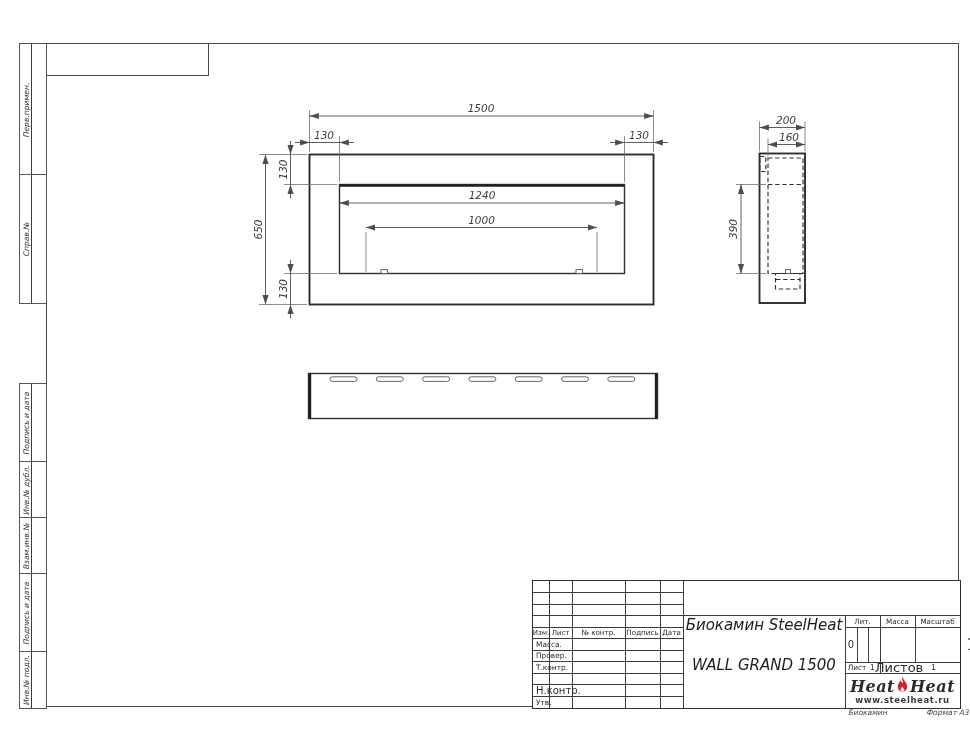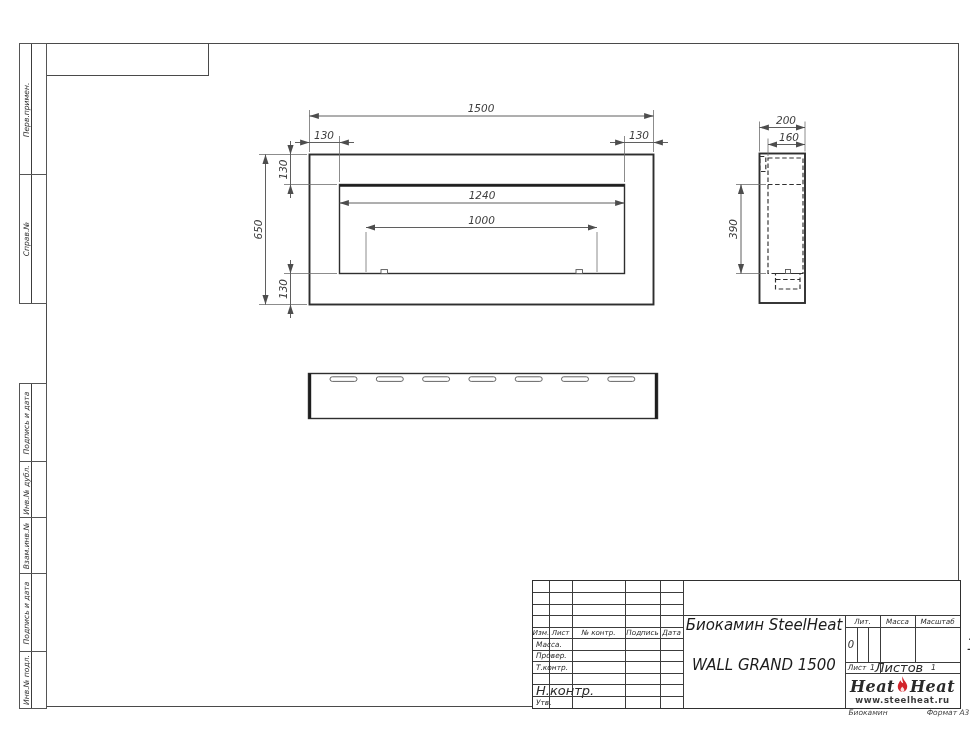--- a/index.html
+++ b/index.html
@@ -5,21 +5,21 @@
   html,body{margin:0;padding:0;background:#fff;}
   .sheet{position:relative;width:970px;height:749px;background:#fff;overflow:hidden;
          font-family:"DejaVu Sans",sans-serif;}
   .frame{position:absolute;left:46px;top:43px;width:911px;height:662px;border:1.4px solid #4a4a4a;}
   .box{position:absolute;border:1px solid #555;background:#fff;}
   .vl{position:absolute;width:1px;background:#3c3c3c;}
   .hl{position:absolute;height:1px;background:#3c3c3c;}
   .vlabel{position:absolute;left:6px;top:50%;transform:translate(-50%,-50%) rotate(-90deg);
           white-space:nowrap;font:italic 7.6px "DejaVu Sans",sans-serif;color:#333;}
   .tb{position:absolute;left:532px;top:580px;width:427px;height:127px;border:1.6px solid #2f2f2f;background:#fff;}
-  .t{position:absolute;font-style:italic;color:#2b2b2b;display:flex;align-items:center;justify-content:center;}
+  .t{position:absolute;color:#2b2b2b;display:flex;align-items:center;justify-content:center;}
   .tl{justify-content:flex-start;padding-left:3px;box-sizing:border-box;}
   .title-main{position:absolute;left:150px;top:34px;width:162px;height:60px;display:flex;flex-direction:column;
               align-items:center;justify-content:space-between;font:italic 500 15px "DejaVu Sans",sans-serif;color:#1c1c1c;line-height:20px;gap:13px;}
   .logo-cell{position:absolute;left:312px;top:92px;width:115px;height:35px;display:flex;flex-direction:column;
              align-items:center;justify-content:center;}
   .logo-row{display:flex;align-items:center;gap:1px;}
   .logo-word{font:italic bold 16px "DejaVu Serif",serif;color:#2a2a2a;letter-spacing:.5px;}
   .logo-url{font:bold 8.5px "DejaVu Sans",sans-serif;color:#3a3a3a;letter-spacing:.6px;margin-top:-1px;}
   .below{position:absolute;font:italic 7.5px "DejaVu Sans",sans-serif;color:#444;}
   .dtxt{font:italic 10.5px "DejaVu Sans",sans-serif;fill:#3d3d3d;text-anchor:middle;}
@@ -205,21 +205,21 @@
     <div class="t" style="left:0;top:46px;width:16px;height:11px;font-size:7px;">Изм.</div>
     <div class="t" style="left:16px;top:46px;width:23px;height:11px;font-size:7px;">Лист</div>
     <div class="t" style="left:39px;top:46px;width:53px;height:11px;font-size:7.2px;">№ контр.</div>
     <div class="t" style="left:92px;top:46px;width:35px;height:11px;font-size:7.2px;">Подпись</div>
     <div class="t" style="left:127px;top:46px;width:23px;height:11px;font-size:7.2px;">Дата</div>
 
     <div class="t tl" style="left:0;top:57px;width:39px;height:12px;font-size:7.4px;">Масса.</div>
     <div class="t tl" style="left:0;top:69px;width:39px;height:11px;font-size:7.4px;">Провер.</div>
     <div class="t tl" style="left:0;top:80px;width:39px;height:12px;font-size:7.4px;">Т.контр.</div>
     <div class="t tl" style="left:0;top:92px;width:39px;height:11px;font-size:7.4px;"></div>
-    <div class="t tl" style="left:0;top:103px;width:39px;height:12px;font-size:13px;">Н.контр.</div>
+    <div class="t tl" style="left:0;top:103px;width:39px;height:12px;font-size:10px;">Н.контр.</div>
     <div class="t tl" style="left:0;top:115px;width:39px;height:12px;font-size:7.4px;">Утв.</div>
 
     <div class="title-main">
       <span>Биокамин SteelHeat</span>
       <span>WALL GRAND 1500</span>
     </div>
 
     <div class="t" style="left:312px;top:34px;width:35px;height:12px;font-size:7.2px;">Лит.</div>
     <div class="t" style="left:347px;top:34px;width:35px;height:12px;font-size:7.2px;">Масса</div>
     <div class="t" style="left:382px;top:34px;width:45px;height:12px;font-size:7.2px;">Масштаб</div>

